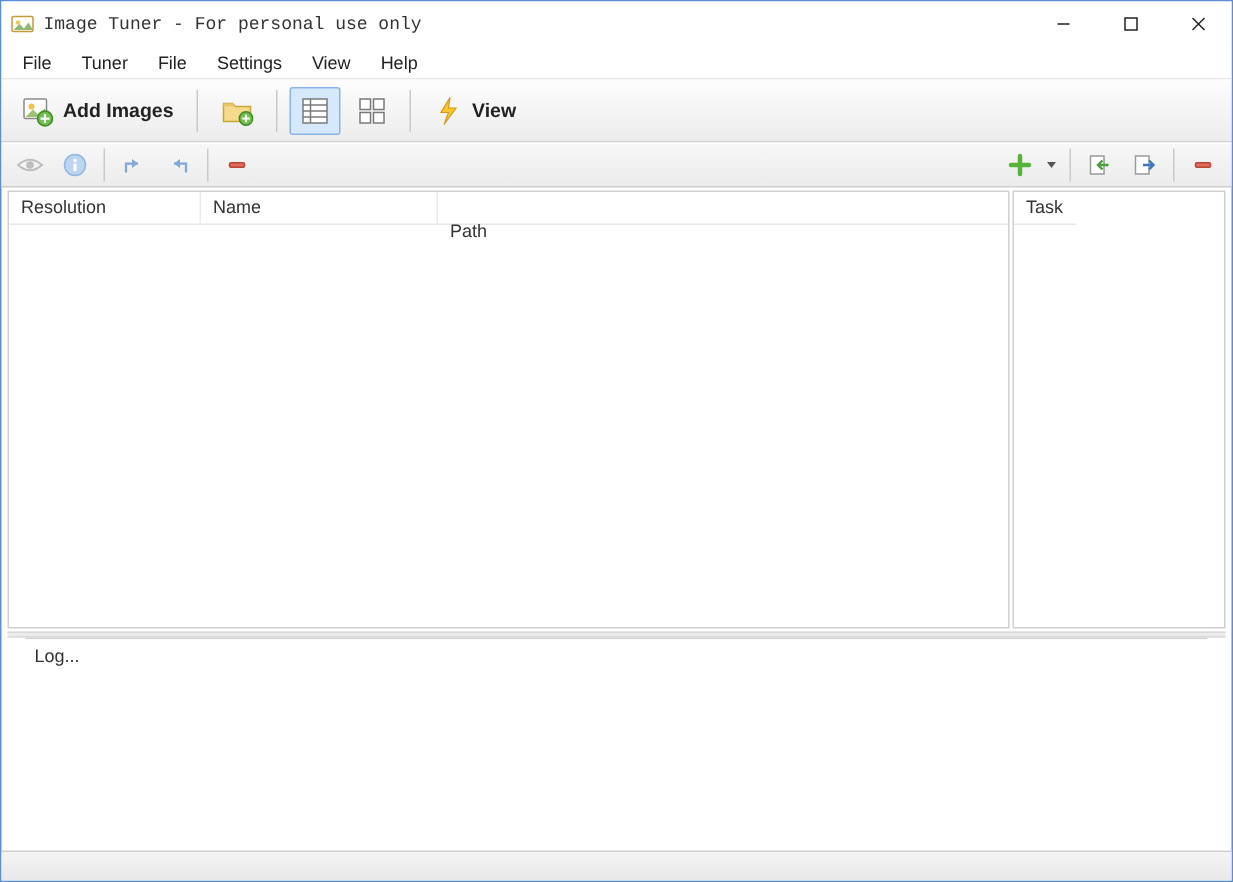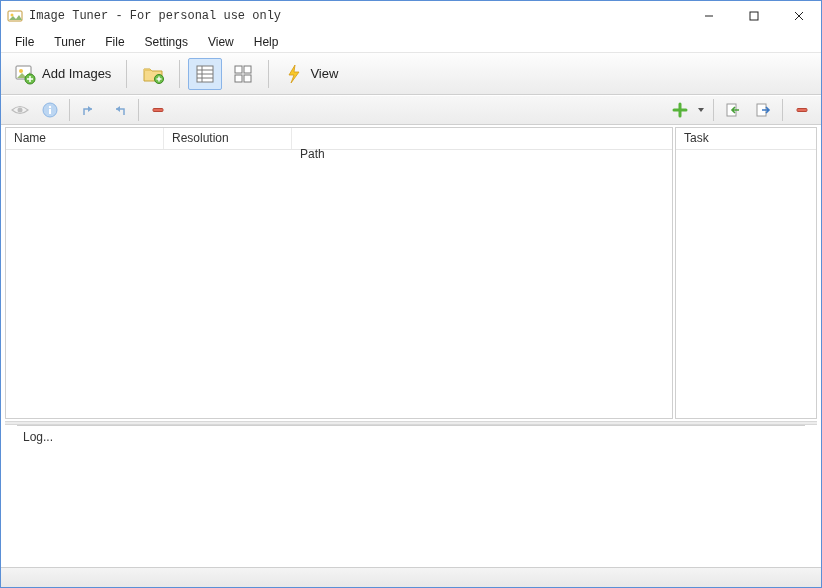--- a/index.html
+++ b/index.html
@@ -9,35 +9,35 @@
     .titlebar { height: 30px; background: #fff; display: flex; align-items: center; padding-left: 6px; font-family: Liberation Mono, monospace; }
     .titlebar .app-icon { width: 16px; height: 16px; margin-right: 6px; }
     .titlebar .title { flex: 1; font-size: 12px; color: #333; }
     .winbtns { display: flex; height: 100%; }
     .winbtn { width: 45px; display: flex; align-items: center; justify-content: center; }
     .winbtn svg { width: 10px; height: 10px; }
     
     .menubar { height: 22px; display: flex; align-items: center; padding: 0 6px; gap: 4px; background: #fff; border-bottom: 1px solid #e6e6e6; }
     .menuitem { padding: 2px 8px; font-size: 12px; color: #222; }
     
-    .maintoolbar { height: 42px; background: linear-gradient(#fdfdfd, #ececec); border-bottom: 1px solid #cfcfcf; display: flex; align-items: center; padding: 0 6px; gap: 4px; }
+    .maintoolbar { height: 42px; background: linear-gradient(#fdfdfd, #ececec); border-bottom: 1px solid #cfcfcf; display: flex; align-items: center; padding: 0 6px; gap: 4px; font-weight: bold; }
     .tbtn { height: 32px; display: flex; align-items: center; justify-content: center; padding: 0 6px; border: 1px solid transparent; border-radius: 2px; gap: 6px; }
     .tbtn.active { border: 1px solid #8ab4e8; background: #d6e8fb; }
     .tbtn .lbl { font-size: 13px; color: #222; }
     .sep { width: 1px; height: 28px; background: #c9c9c9; margin: 0 4px; }
     
     .smalltoolbar { height: 30px; background: linear-gradient(#f7f7f7, #ececec); border-top: 1px solid #fff; border-bottom: 1px solid #cfcfcf; display: flex; align-items: center; padding: 0 6px; gap: 4px; }
     .sbtn { width: 26px; height: 24px; display: flex; align-items: center; justify-content: center; border-radius: 2px; }
     .ssep { width: 1px; height: 22px; background: #c9c9c9; margin: 0 2px; }
     .spacer { flex: 1; }
     .dropdown-arrow { width: 10px; }
     
     .body { flex: 1; display: flex; min-height: 0; }
     .leftpane { flex: 1; display: flex; flex-direction: column; border: 1px solid #cfcfcf; margin: 2px 1px 2px 4px; background: #fff; }
-    .rightpane { width: 142px; display: flex; flex-direction: column; border: 1px solid #cfcfcf; margin: 2px 4px 2px 1px; background: #fff; gap: 13px; }
+    .rightpane { width: 142px; display: flex; flex-direction: row; border: 1px solid #cfcfcf; margin: 2px 4px 2px 1px; background: #fff; gap: 13px; }
     .colheaders { height: 22px; display: flex; border-bottom: 1px solid #e6e6e6; background: #fff; }
     .colh { padding: 3px 8px; font-size: 12px; color: #333; border-right: 1px solid #eaeaea; }
     .leftpane .colh.c-name { width: 158px; }
     .leftpane .colh.c-res { width: 128px; }
     .leftpane .colh.c-type { width: 160px; }
     .leftpane .colh.c-path { flex: 1; border-right: none; margin-top: 16px; }
     .rightpane .colh { flex: 1; border-right: none; }
     .listbody { flex: 1; }
     
     .logpane { height: 142px; border-top: 1px solid #cfcfcf; margin: 0 16px; padding: 4px 6px; background: #fff; }
@@ -230,22 +230,22 @@
           <svg width="14" height="14" viewBox="0 0 14 14">
             <rect x="2" y="5.5" width="10" height="3" rx="1" fill="#e36b5a" stroke="#b84736"></rect>
           </svg>
         </span>
     </div>
   </div>
 
   <div class="body">
     <div class="leftpane">
       <div class="colheaders">
+        <div class="colh c-res">Resolution</div>
         <div class="colh c-name">Name</div>
-        <div class="colh c-res">Resolution</div>
         <div class="colh c-path">Path</div>
       </div>
       <div class="listbody"></div>
     </div>
     <div class="rightpane">
       <div class="colheaders">
         <div class="colh">Task</div>
       </div>
       <div class="listbody"></div>
     </div>

